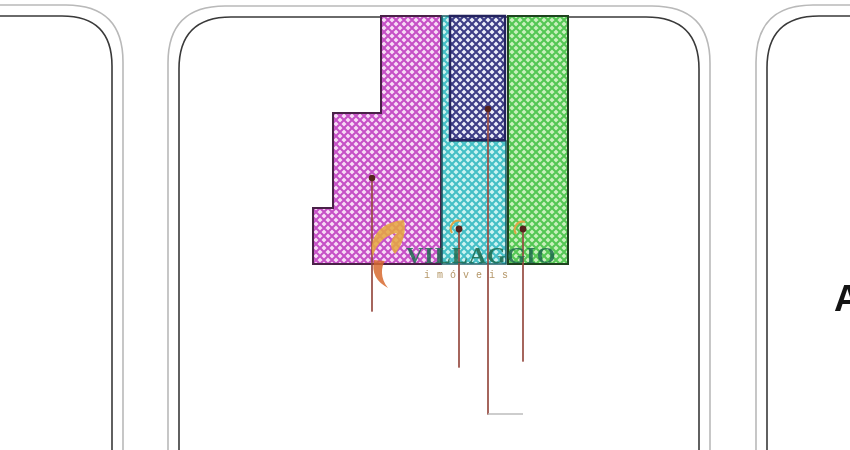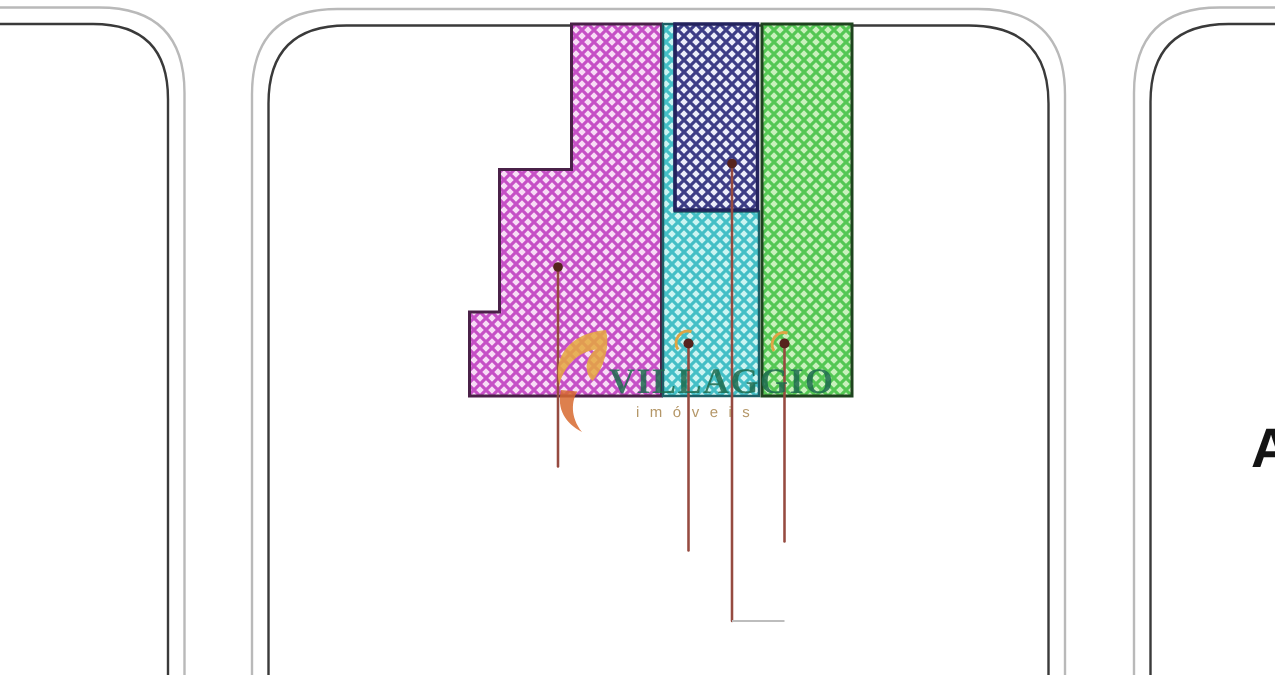--- a/index.html
+++ b/index.html
@@ -13,21 +13,21 @@
     opacity:.85;pointer-events:none;
   }
   .swoosh{position:absolute;left:0;top:4px;}
   .brand{
     position:absolute;left:44px;top:28px;
     font-family:"Liberation Serif",serif;font-weight:bold;font-size:24px;
     letter-spacing:1px;color:#1d6b4e;white-space:nowrap;
   }
   .subtitle{
     position:absolute;left:62px;top:56px;
-    font-family:Liberation Sans, sans-serif;font-size:10px;
+    font-family:Liberation Mono, monospace;font-size:10px;
     letter-spacing:7px;color:#a8854e;white-space:nowrap;
   }
   .street-label{
     position:absolute;left:834px;top:278px;
     font-family:"Liberation Sans",sans-serif;font-weight:bold;
     font-size:37px;color:#141414;
   }
 </style>
 </head>
 <body>

